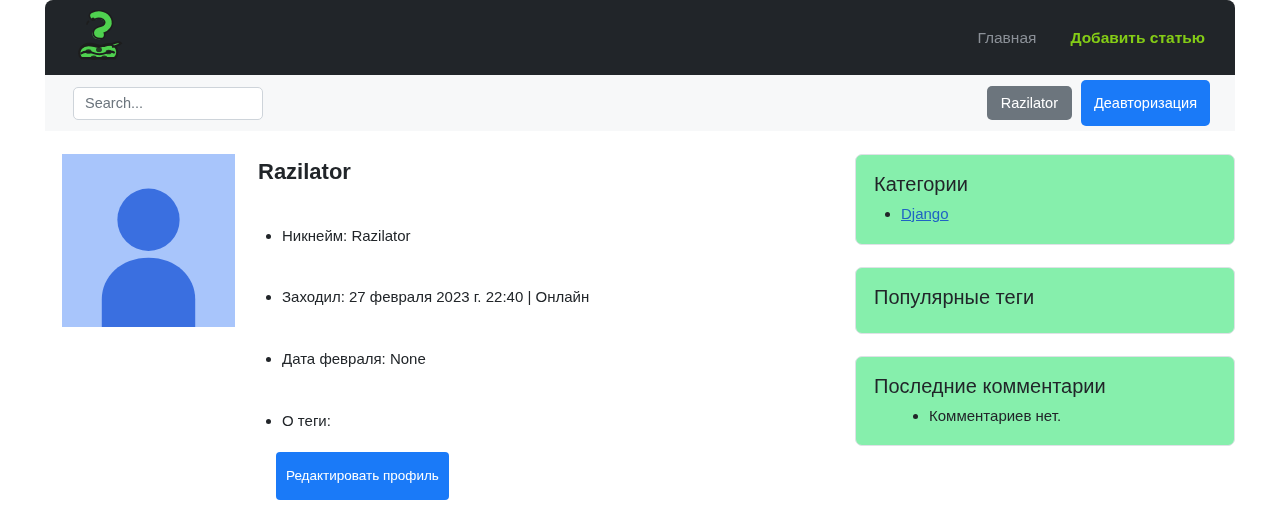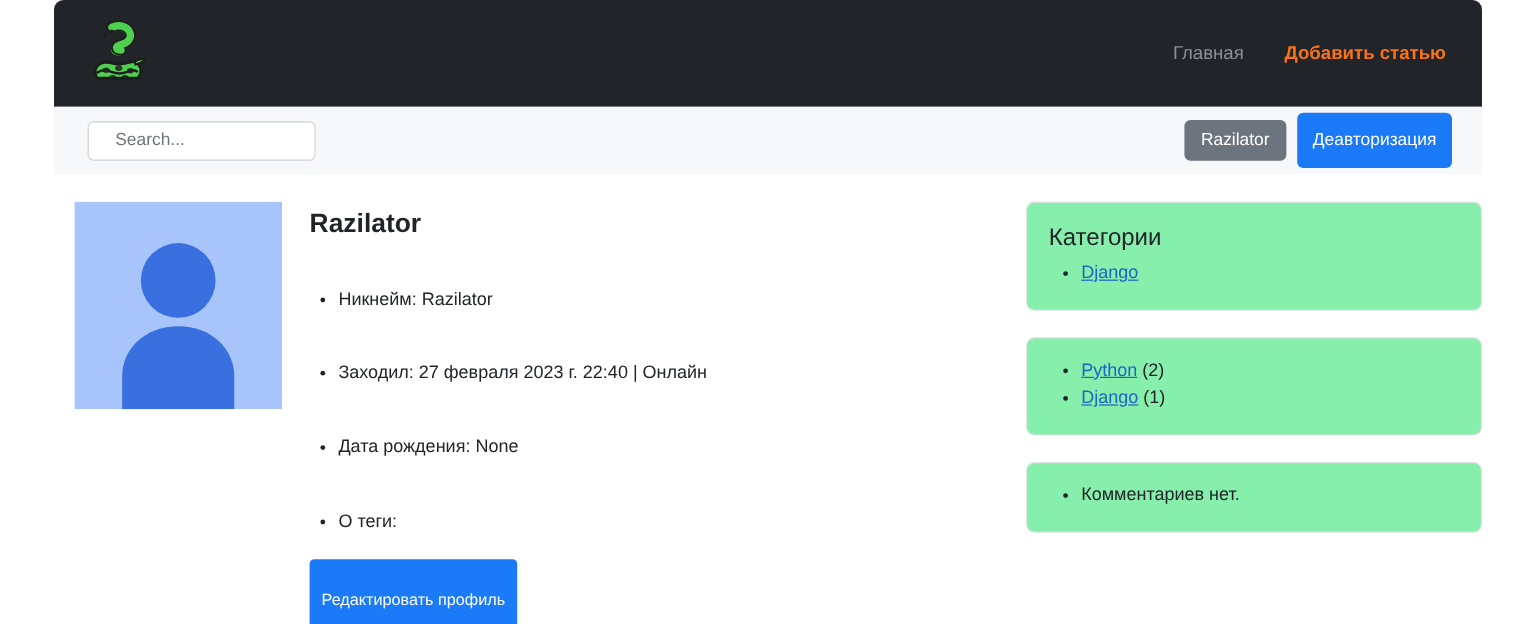--- a/index.html
+++ b/index.html
@@ -21,21 +21,21 @@
   
   .page {
     position: absolute;
     left: 45px;
     top: 0;
     width: 1190px;
   }
 
   
   .navbar {
-    height: 89px;
+    height: 75px;
     background: #212529;
     border-radius: 8px 8px 0 0;
     display: flex;
     align-items: center;
     justify-content: space-between;
     padding: 0 30px 0 26px;
     box-sizing: border-box;
   }
   .brand {
     display: flex;
@@ -52,42 +52,42 @@
     align-items: center;
     gap: 34px;
   }
   .nav-link {
     font-size: 15.5px;
     text-decoration: none;
     color: #8b9097;
     white-space: nowrap;
   }
   .nav-link.active {
-    color: #f97316;
+    color: #84cc16;
     font-weight: 600;
   }
 
   
   .subbar {
     height: 56px;
     background: #f7f8f9;
     display: flex;
     align-items: center;
     justify-content: space-between;
     padding: 0 25px 0 28px;
     box-sizing: border-box;
   }
   .search-input {
     width: 190px;
     height: 33px;
     box-sizing: border-box;
     border: 1px solid #ced4da;
     border-radius: 5px;
     background: #ffffff;
-    padding: 0 22px;
+    padding: 0 11px;
     font-family: inherit;
     font-size: 14.5px;
     color: #212529;
     outline: none;
   }
   .search-input::placeholder {
     color: #6c757d;
     opacity: 1;
   }
   .auth-group {
@@ -170,24 +170,25 @@
   .profile-list li {
     font-size: 15px;
     line-height: 1.72;
     color: #212529;
     margin-top: 36px;
   }
   .btn-edit {
     background: #1a7af8;
     color: #ffffff;
     height: 36px;
-    padding: 16px 10px;
+    padding: 6px 10px;
     font-size: 13.5px;
     border-radius: 4px;
     margin-top: 4px;
+    margin-left: 18px;
   }
 
   
   .card {
     background: #86efac;
     border: 1px solid #dee2e6;
     border-radius: 7px;
     padding: 15px 18px 18px 18px;
     margin-bottom: 22px;
     box-sizing: border-box;
@@ -213,20 +214,21 @@
     color: #212529;
   }
   .link {
     color: #1f63c4;
   }
   .muted-count {
     color: #212529;
   }
   .plain-item {
     color: #212529;
+    margin-left: 28px;
   }
 </style>
 </head>
 <body>
 
 <div class="page">
 
   <div class="navbar">
 
     <a class="brand" href="#">
@@ -273,52 +275,44 @@
         <rect x="0" y="0" width="100" height="100" fill="#a8c5fb"></rect>
         <circle cx="50" cy="38" r="18" fill="#3a6fe0"></circle>
         <path d="M50 60c-16 0-27 11-27 24v16h54V84c0-13-11-24-27-24z" fill="#3a6fe0"></path>
       </svg>
 
       <div class="profile">
         <h1 class="profile-title">Razilator</h1>
         <ul class="profile-list">
           <li>Никнейм: Razilator</li>
           <li>Заходил: 27 февраля 2023 г. 22:40 | Онлайн</li>
-          <li>Дата рождения: None</li>
+          <li>Дата февраля: None</li>
           <li>О теги:</li>
         </ul>
         <a class="btn btn-edit" href="#">Редактировать профиль</a>
       </div>
     </div>
 
     <div class="col-side">
 
       <div class="card">
         <h2 class="card-title">Категории</h2>
         <ul class="card-list">
           <li>
             <a class="link" href="#">Django</a>
           </li>
         </ul>
       </div>
 
       <div class="card">
-        <ul class="card-list">
-          <li>
-            <a class="link" href="#">Python</a>
-            <span class="muted-count">(2)</span>
-          </li>
-          <li>
-            <a class="link" href="#">Django</a>
-            <span class="muted-count">(1)</span>
-          </li>
-        </ul>
+        <h2 class="card-title">Популярные теги</h2>
       </div>
 
       <div class="card">
+        <h2 class="card-title">Последние комментарии</h2>
         <ul class="card-list">
           <li class="plain-item">Комментариев нет.</li>
         </ul>
       </div>
 
     </div>
   </div>
 </div>
 
 </body></html>

